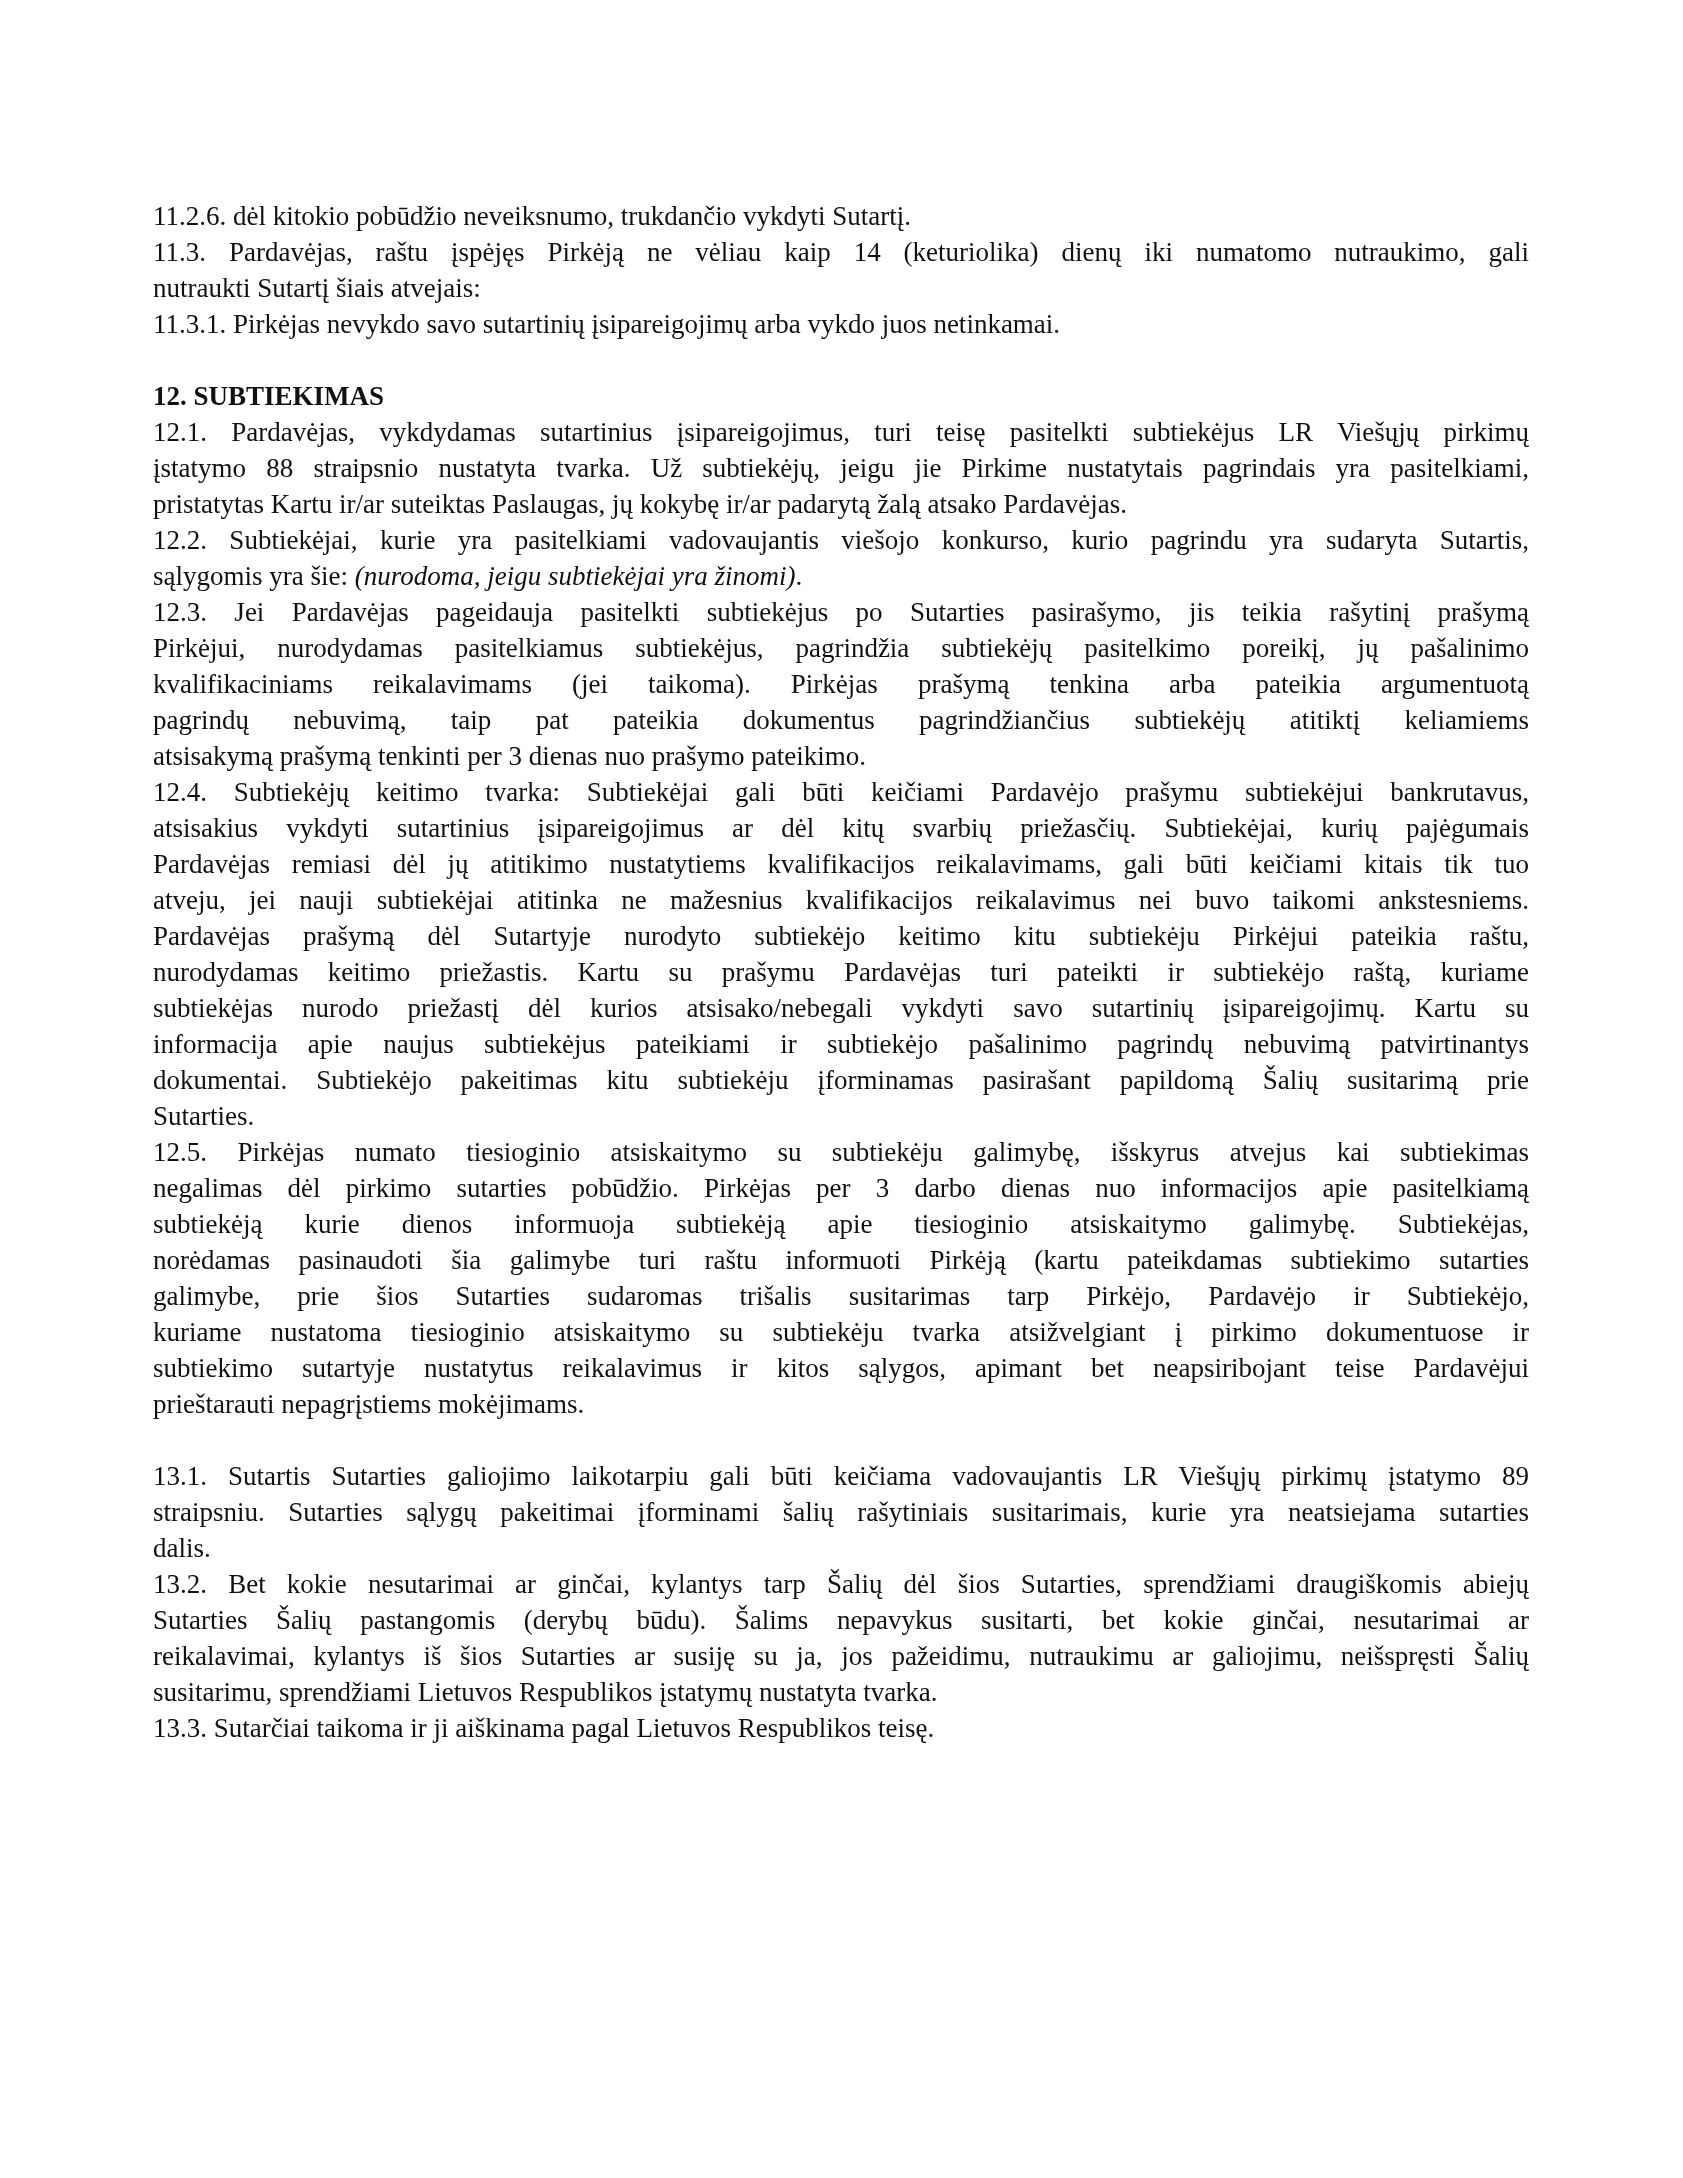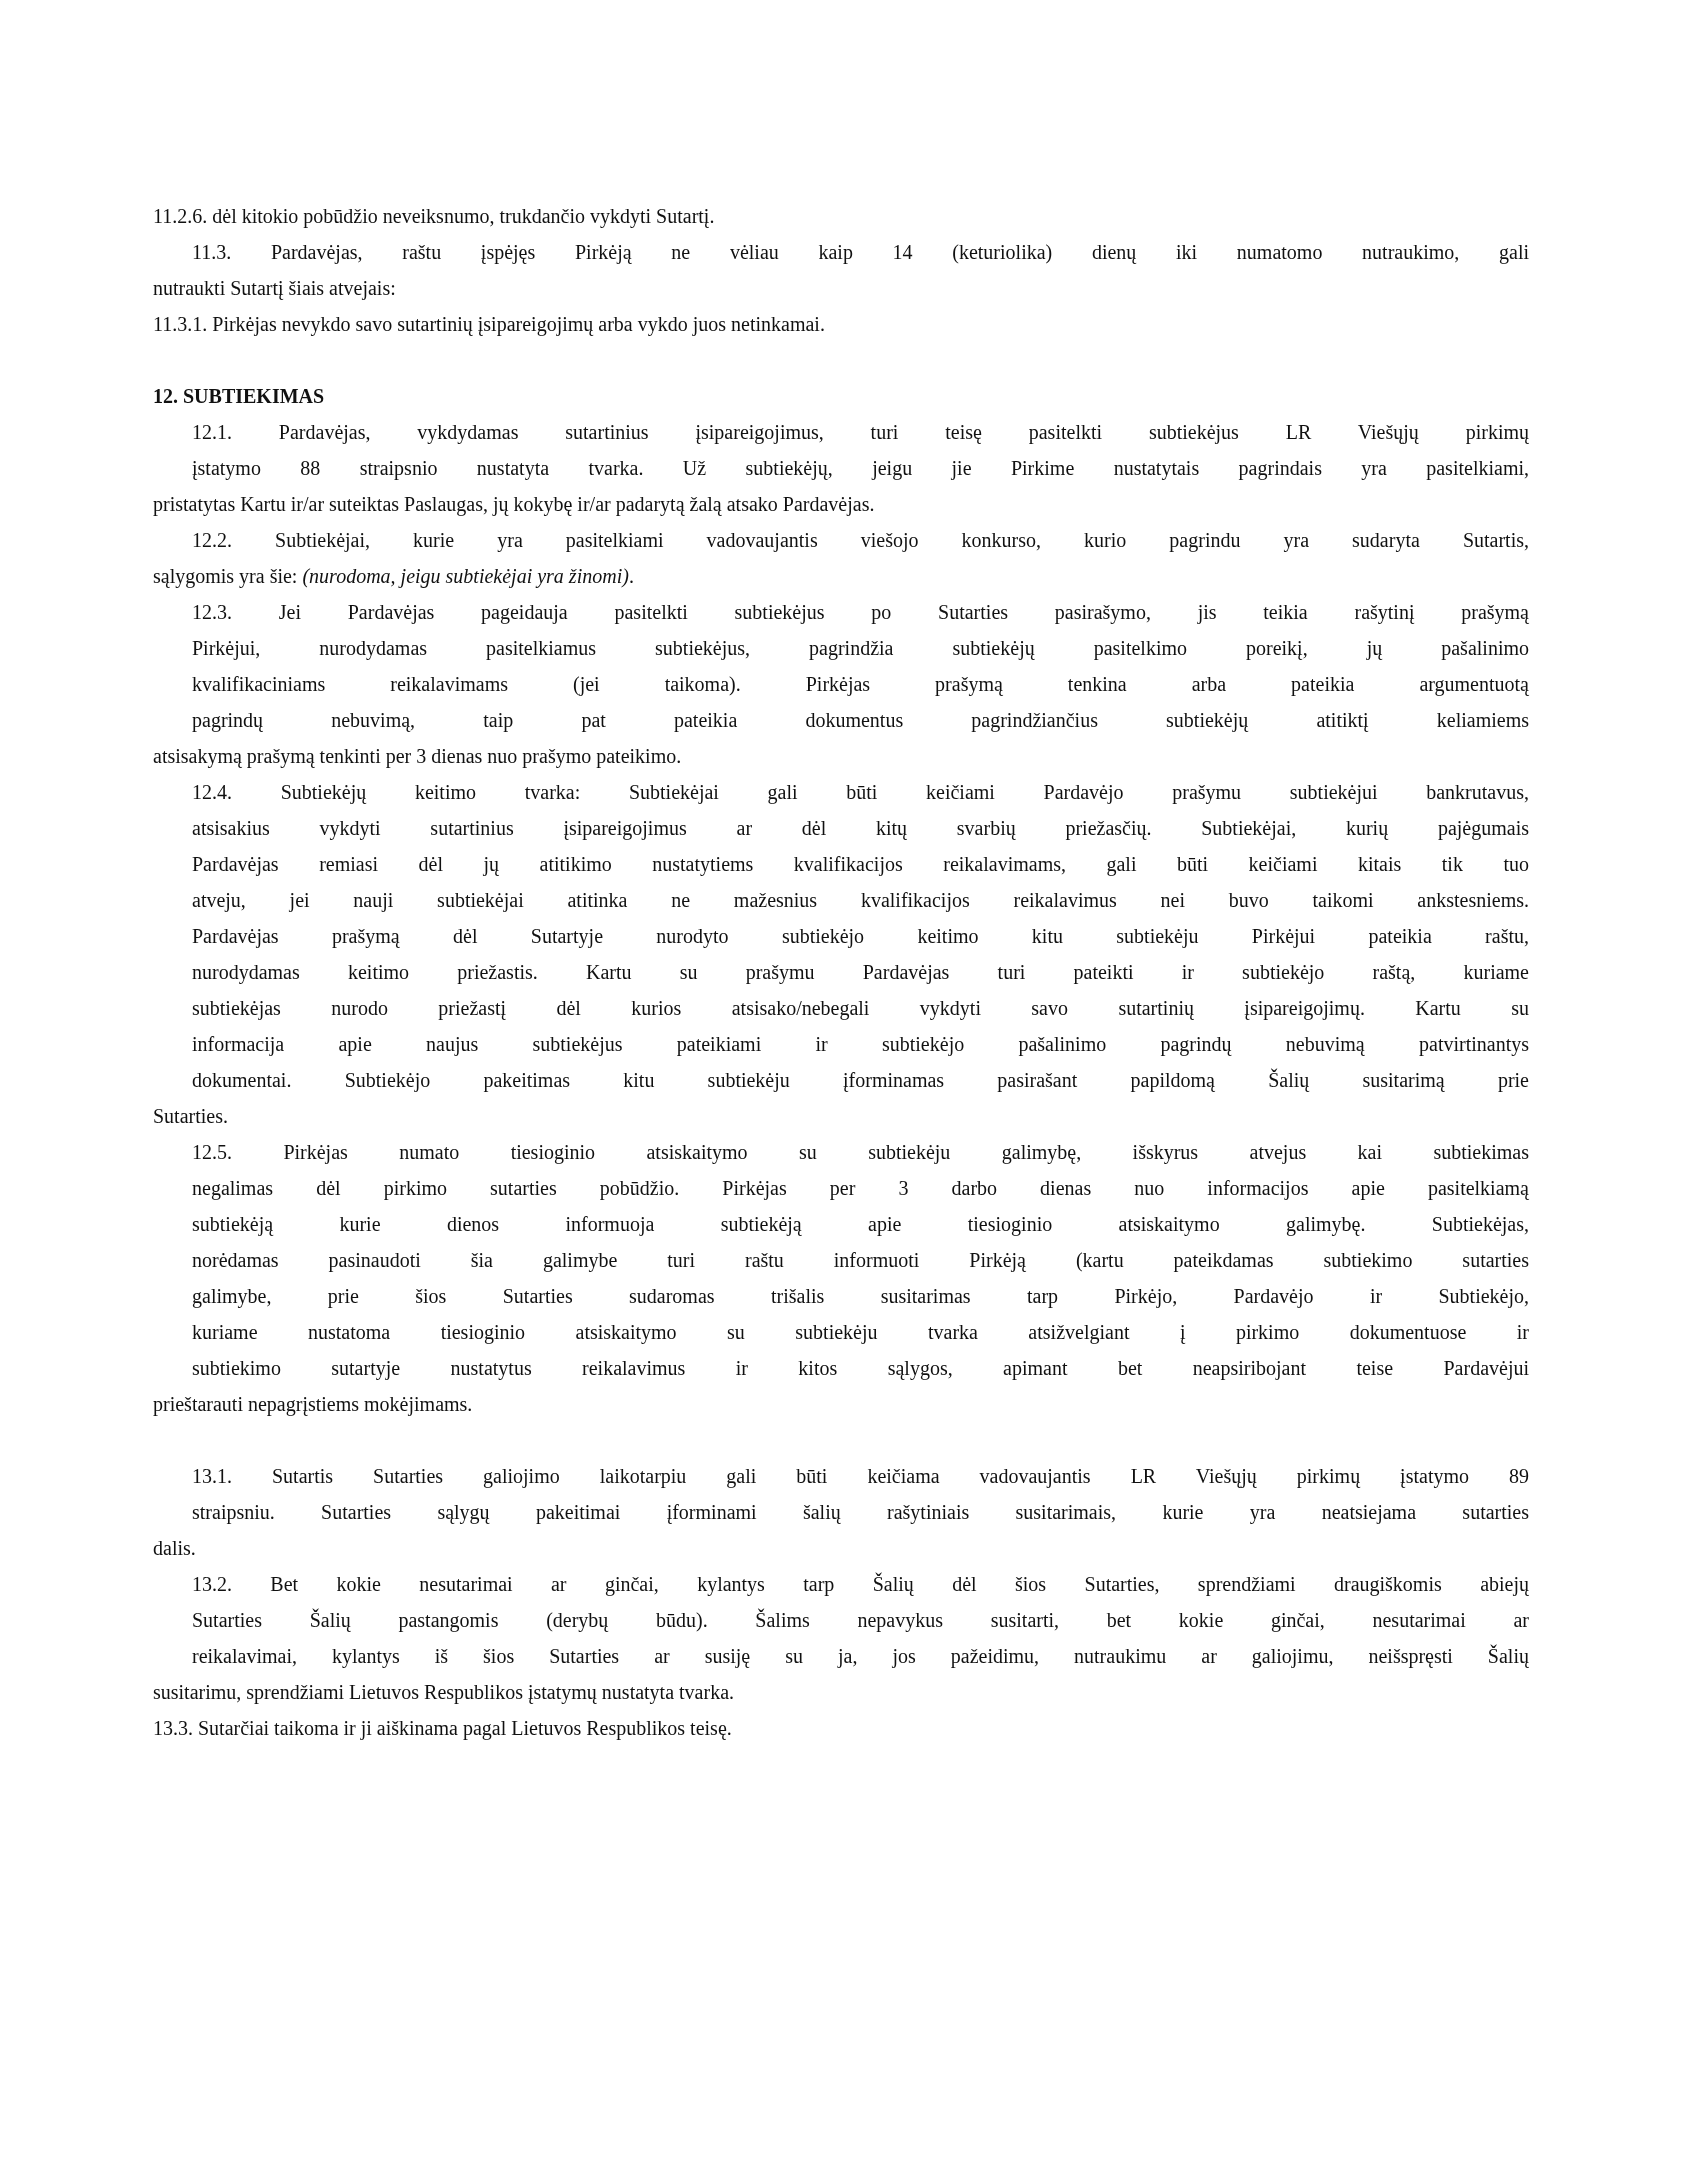--- a/index.html
+++ b/index.html
@@ -3,26 +3,26 @@
 <meta charset="utf-8">
 <style>
   html, body { margin: 0; padding: 0; background: #ffffff; }
   body { width: 1683px; height: 2178px; position: relative; overflow: hidden; }
   .page {
     position: absolute;
     left: 153px;
     top: 198px;
     width: 1376px;
     font-family: "Liberation Serif", "DejaVu Serif", serif;
-    font-size: 20px;
+    font-size: 27px;
     line-height: 36px;
     color: #111111;
   }
   .line { display: block; white-space: nowrap; }
-  .j { text-align: justify; text-align-last: justify; white-space: normal; margin-left: 39px; }
+  .j { text-align: justify; text-align-last: justify; white-space: normal; }
   .blank { height: 36px; }
   .heading { font-weight: bold; }
   .it { font-style: italic; }
 </style>
 </head>
 <body>
 
 <div class="page">
 
   <div id="sec11">

